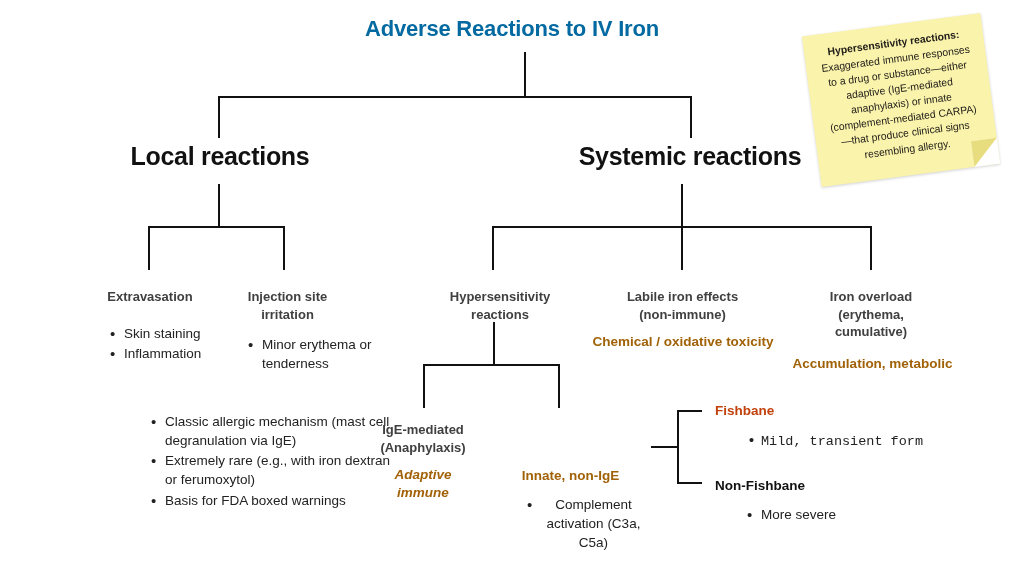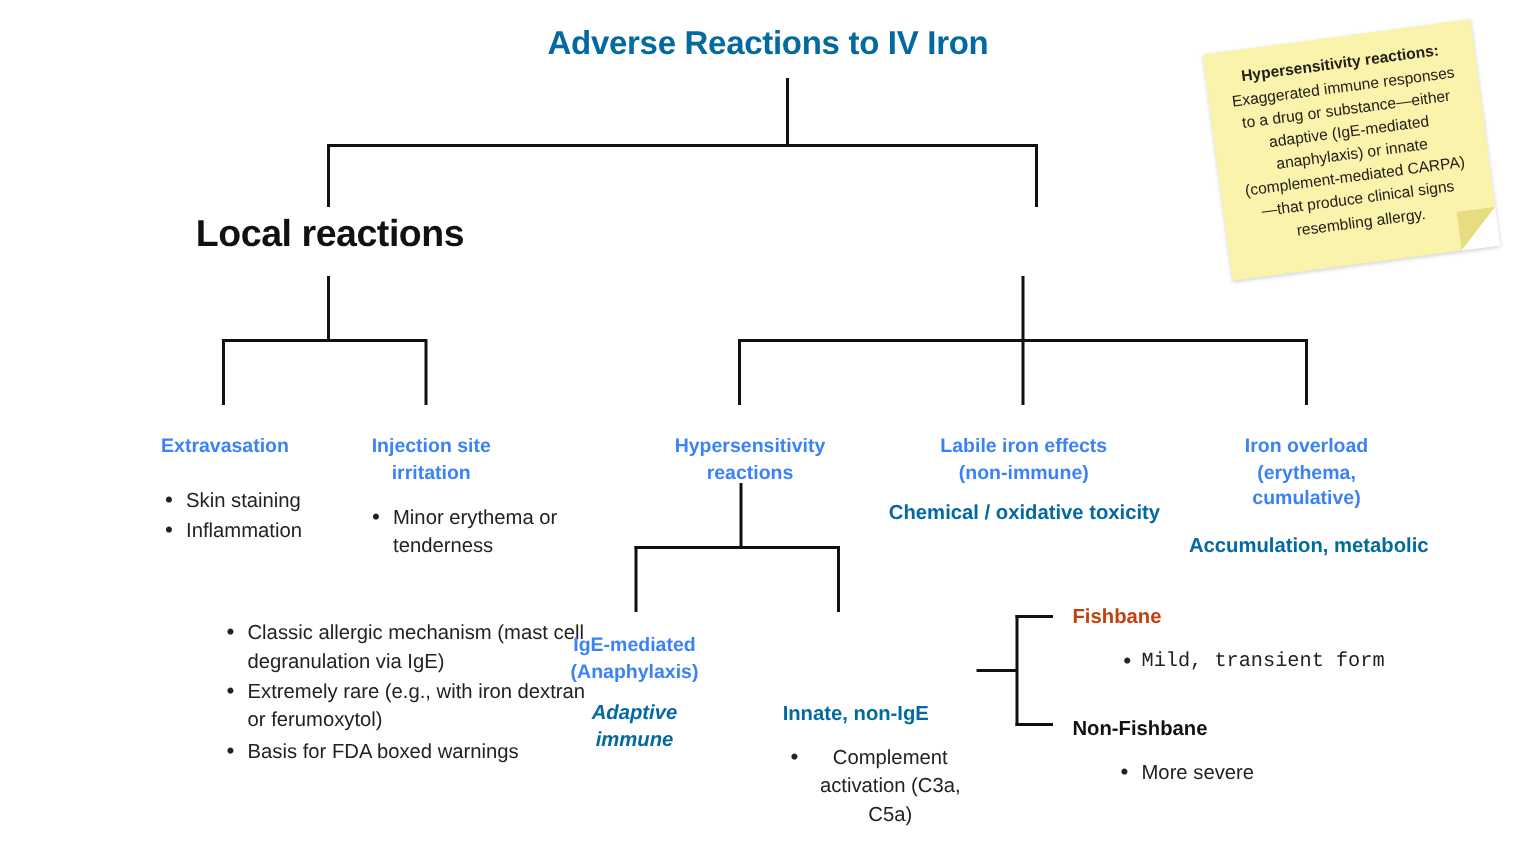--- a/index.html
+++ b/index.html
@@ -25,26 +25,26 @@
     left:0;top:16px;width:1024px;text-align:center;
     font-size:22px;font-weight:bold;letter-spacing:-0.2px;color:#0369a1;
   }
 
   .branch-h{
     font-size:25px;font-weight:bold;color:#111;text-align:center;
     letter-spacing:-0.3px;
   }
 
   .col-head{
-    font-size:13px;font-weight:bold;color:#3b82f6;text-align:center;
+    font-size:13px;font-weight:bold;color:#404040;text-align:center;
     line-height:1.35;
   }
 
   .red{
-    color:#0369a1;font-weight:bold;font-size:13.5px;text-align:center;
+    color:#a16207;font-weight:bold;font-size:13.5px;text-align:center;
     line-height:1.35;
   }
   .red.ital{font-style:italic;}
 
   ul.blist{
     margin:0;padding:0 0 0 17px;list-style:none;
   }
   ul.blist li{
     position:relative;font-size:13.5px;line-height:1.42;color:#222;
     margin-bottom:1px;
@@ -81,20 +81,21 @@
 <div id="canvas">
 
   <div class="abs title">Adverse Reactions to IV Iron</div>
 
   <div class="ln v" style="left:524px;top:52px;height:46px;"></div>
   <div class="ln h" style="left:218px;top:96px;width:474px;"></div>
   <div class="ln v" style="left:218px;top:96px;height:42px;"></div>
   <div class="ln v" style="left:690px;top:96px;height:42px;"></div>
 
   <div class="abs branch-h" style="left:90px;top:142px;width:260px;">Local reactions</div>
+  <div class="abs branch-h" style="left:545px;top:142px;width:290px;">Systemic reactions</div>
 
   <div class="ln v" style="left:218px;top:184px;height:43px;"></div>
   <div class="ln h" style="left:148px;top:226px;width:136px;"></div>
   <div class="ln v" style="left:148px;top:226px;height:44px;"></div>
   <div class="ln v" style="left:283px;top:226px;height:44px;"></div>
 
   <div class="ln v" style="left:681px;top:184px;height:43px;"></div>
   <div class="ln h" style="left:492px;top:226px;width:380px;"></div>
   <div class="ln v" style="left:492px;top:226px;height:44px;"></div>
   <div class="ln v" style="left:681px;top:226px;height:44px;"></div>

